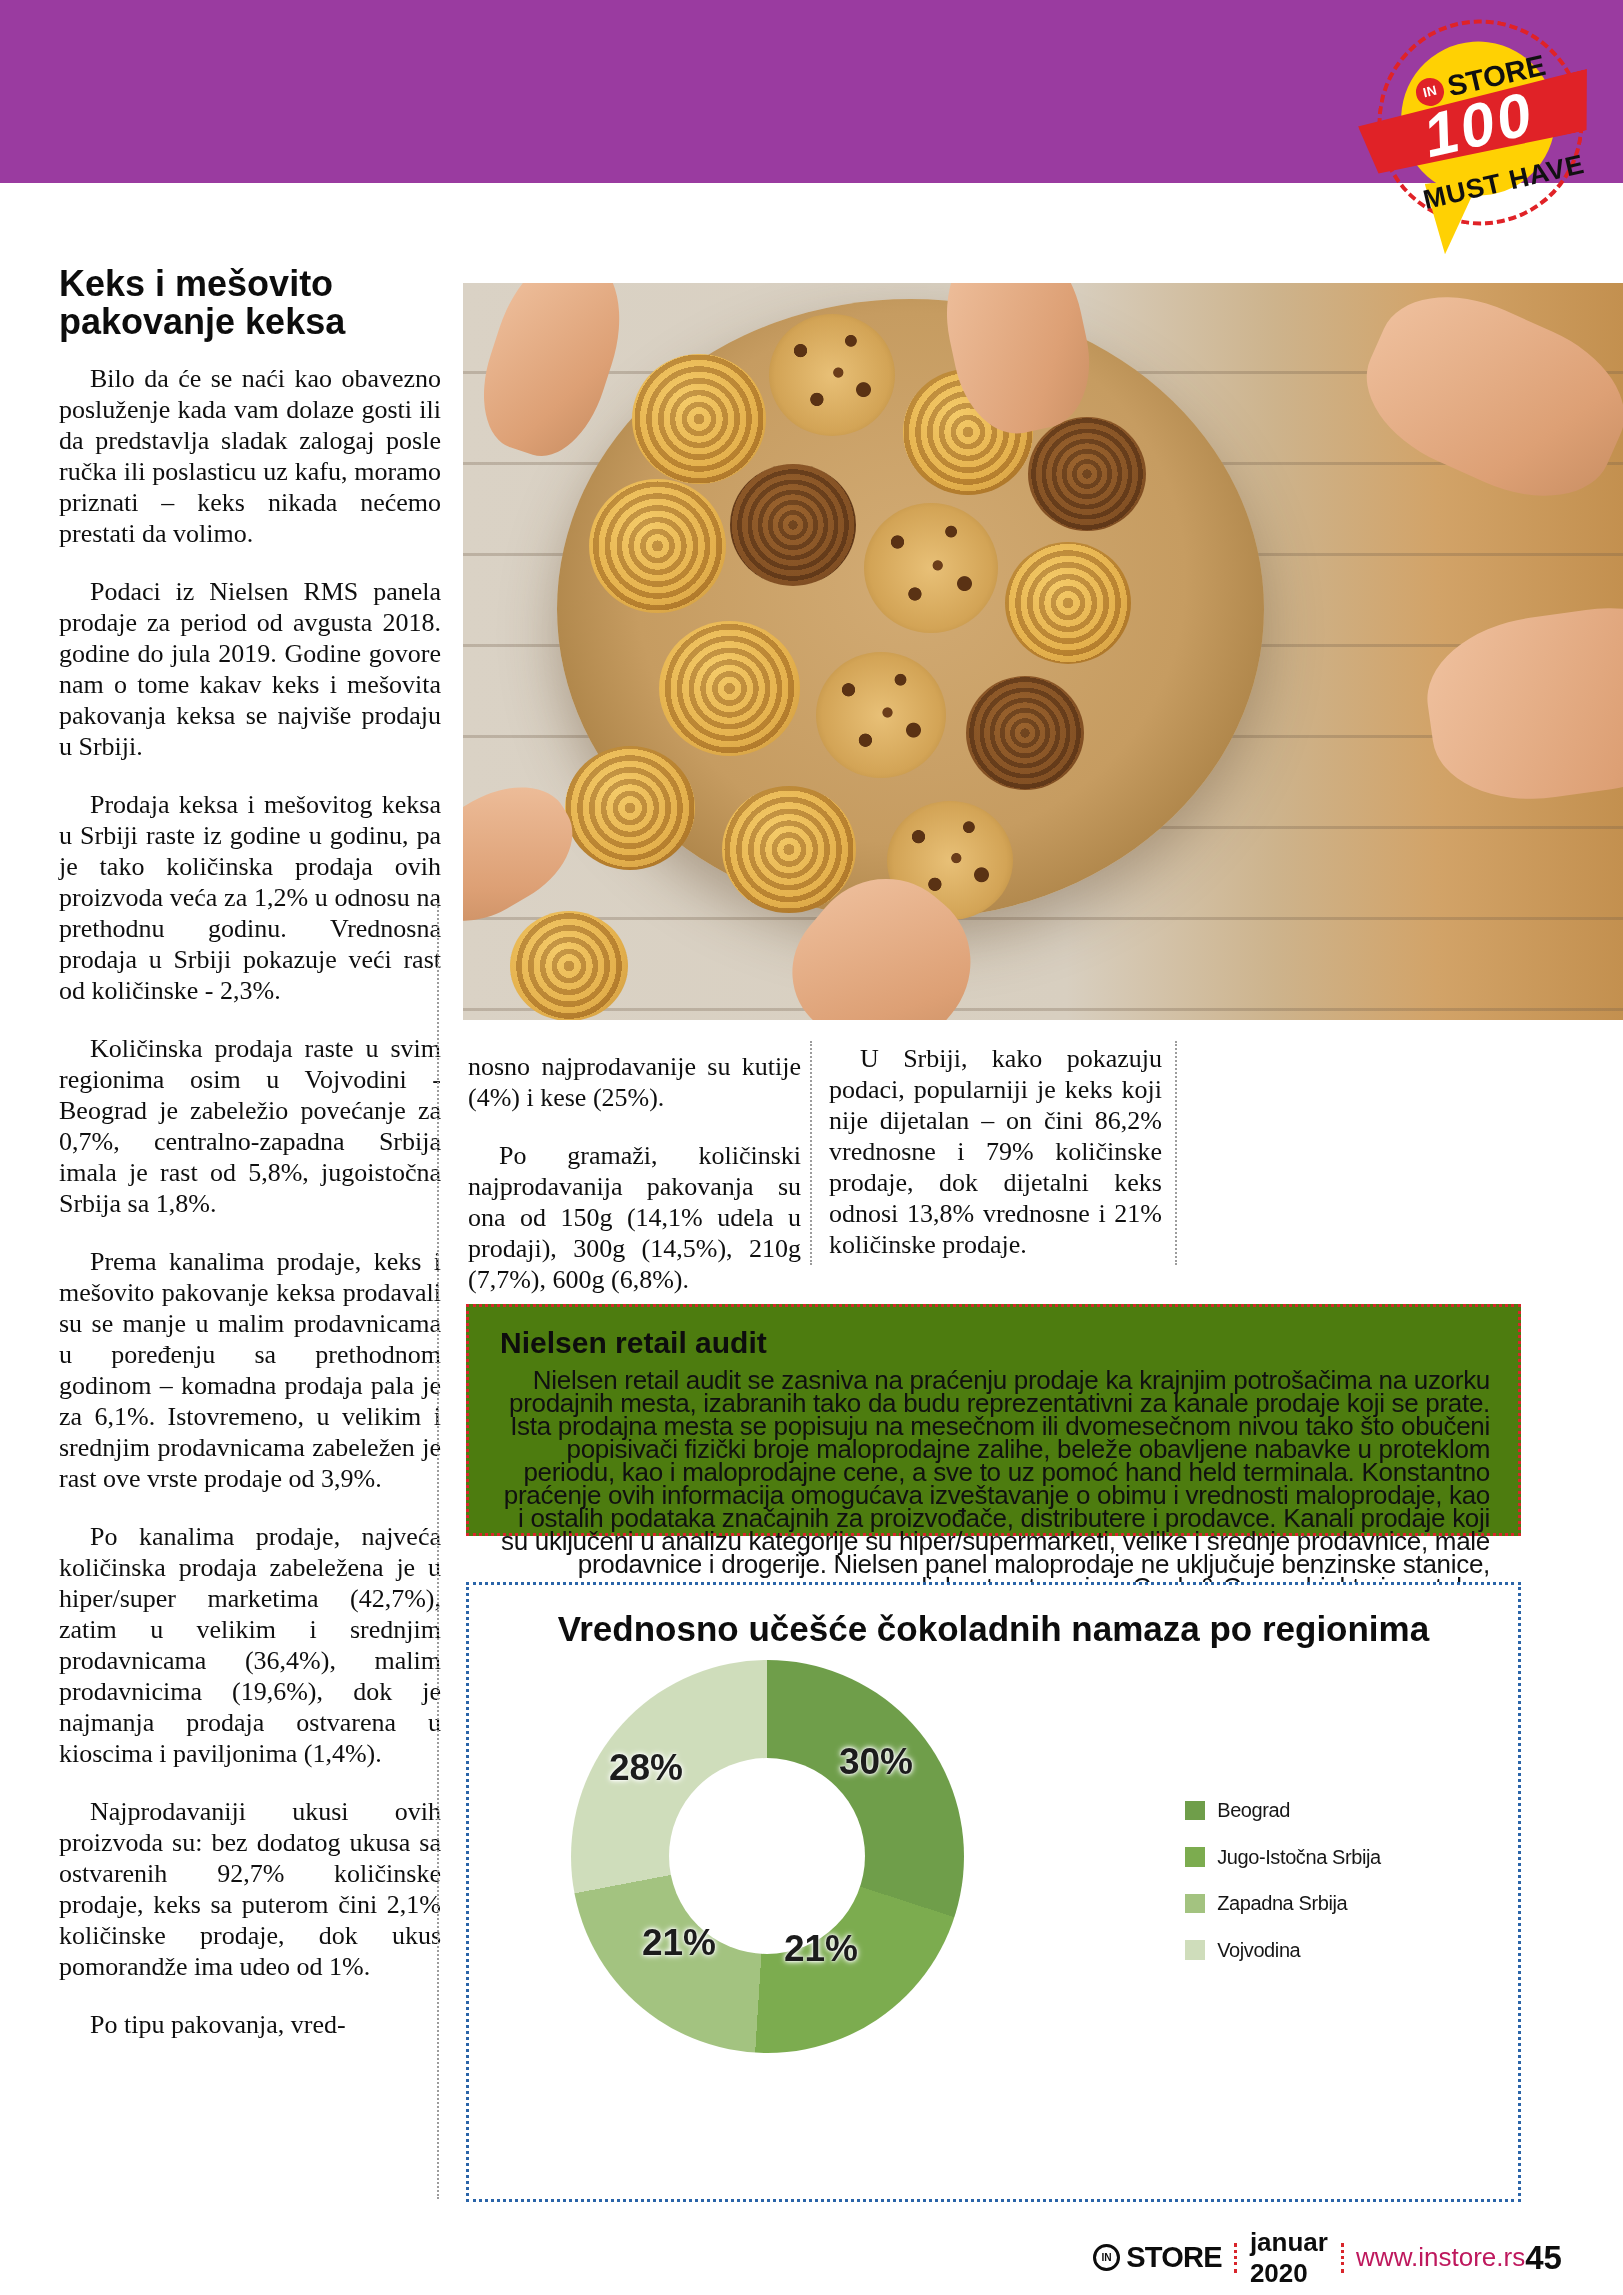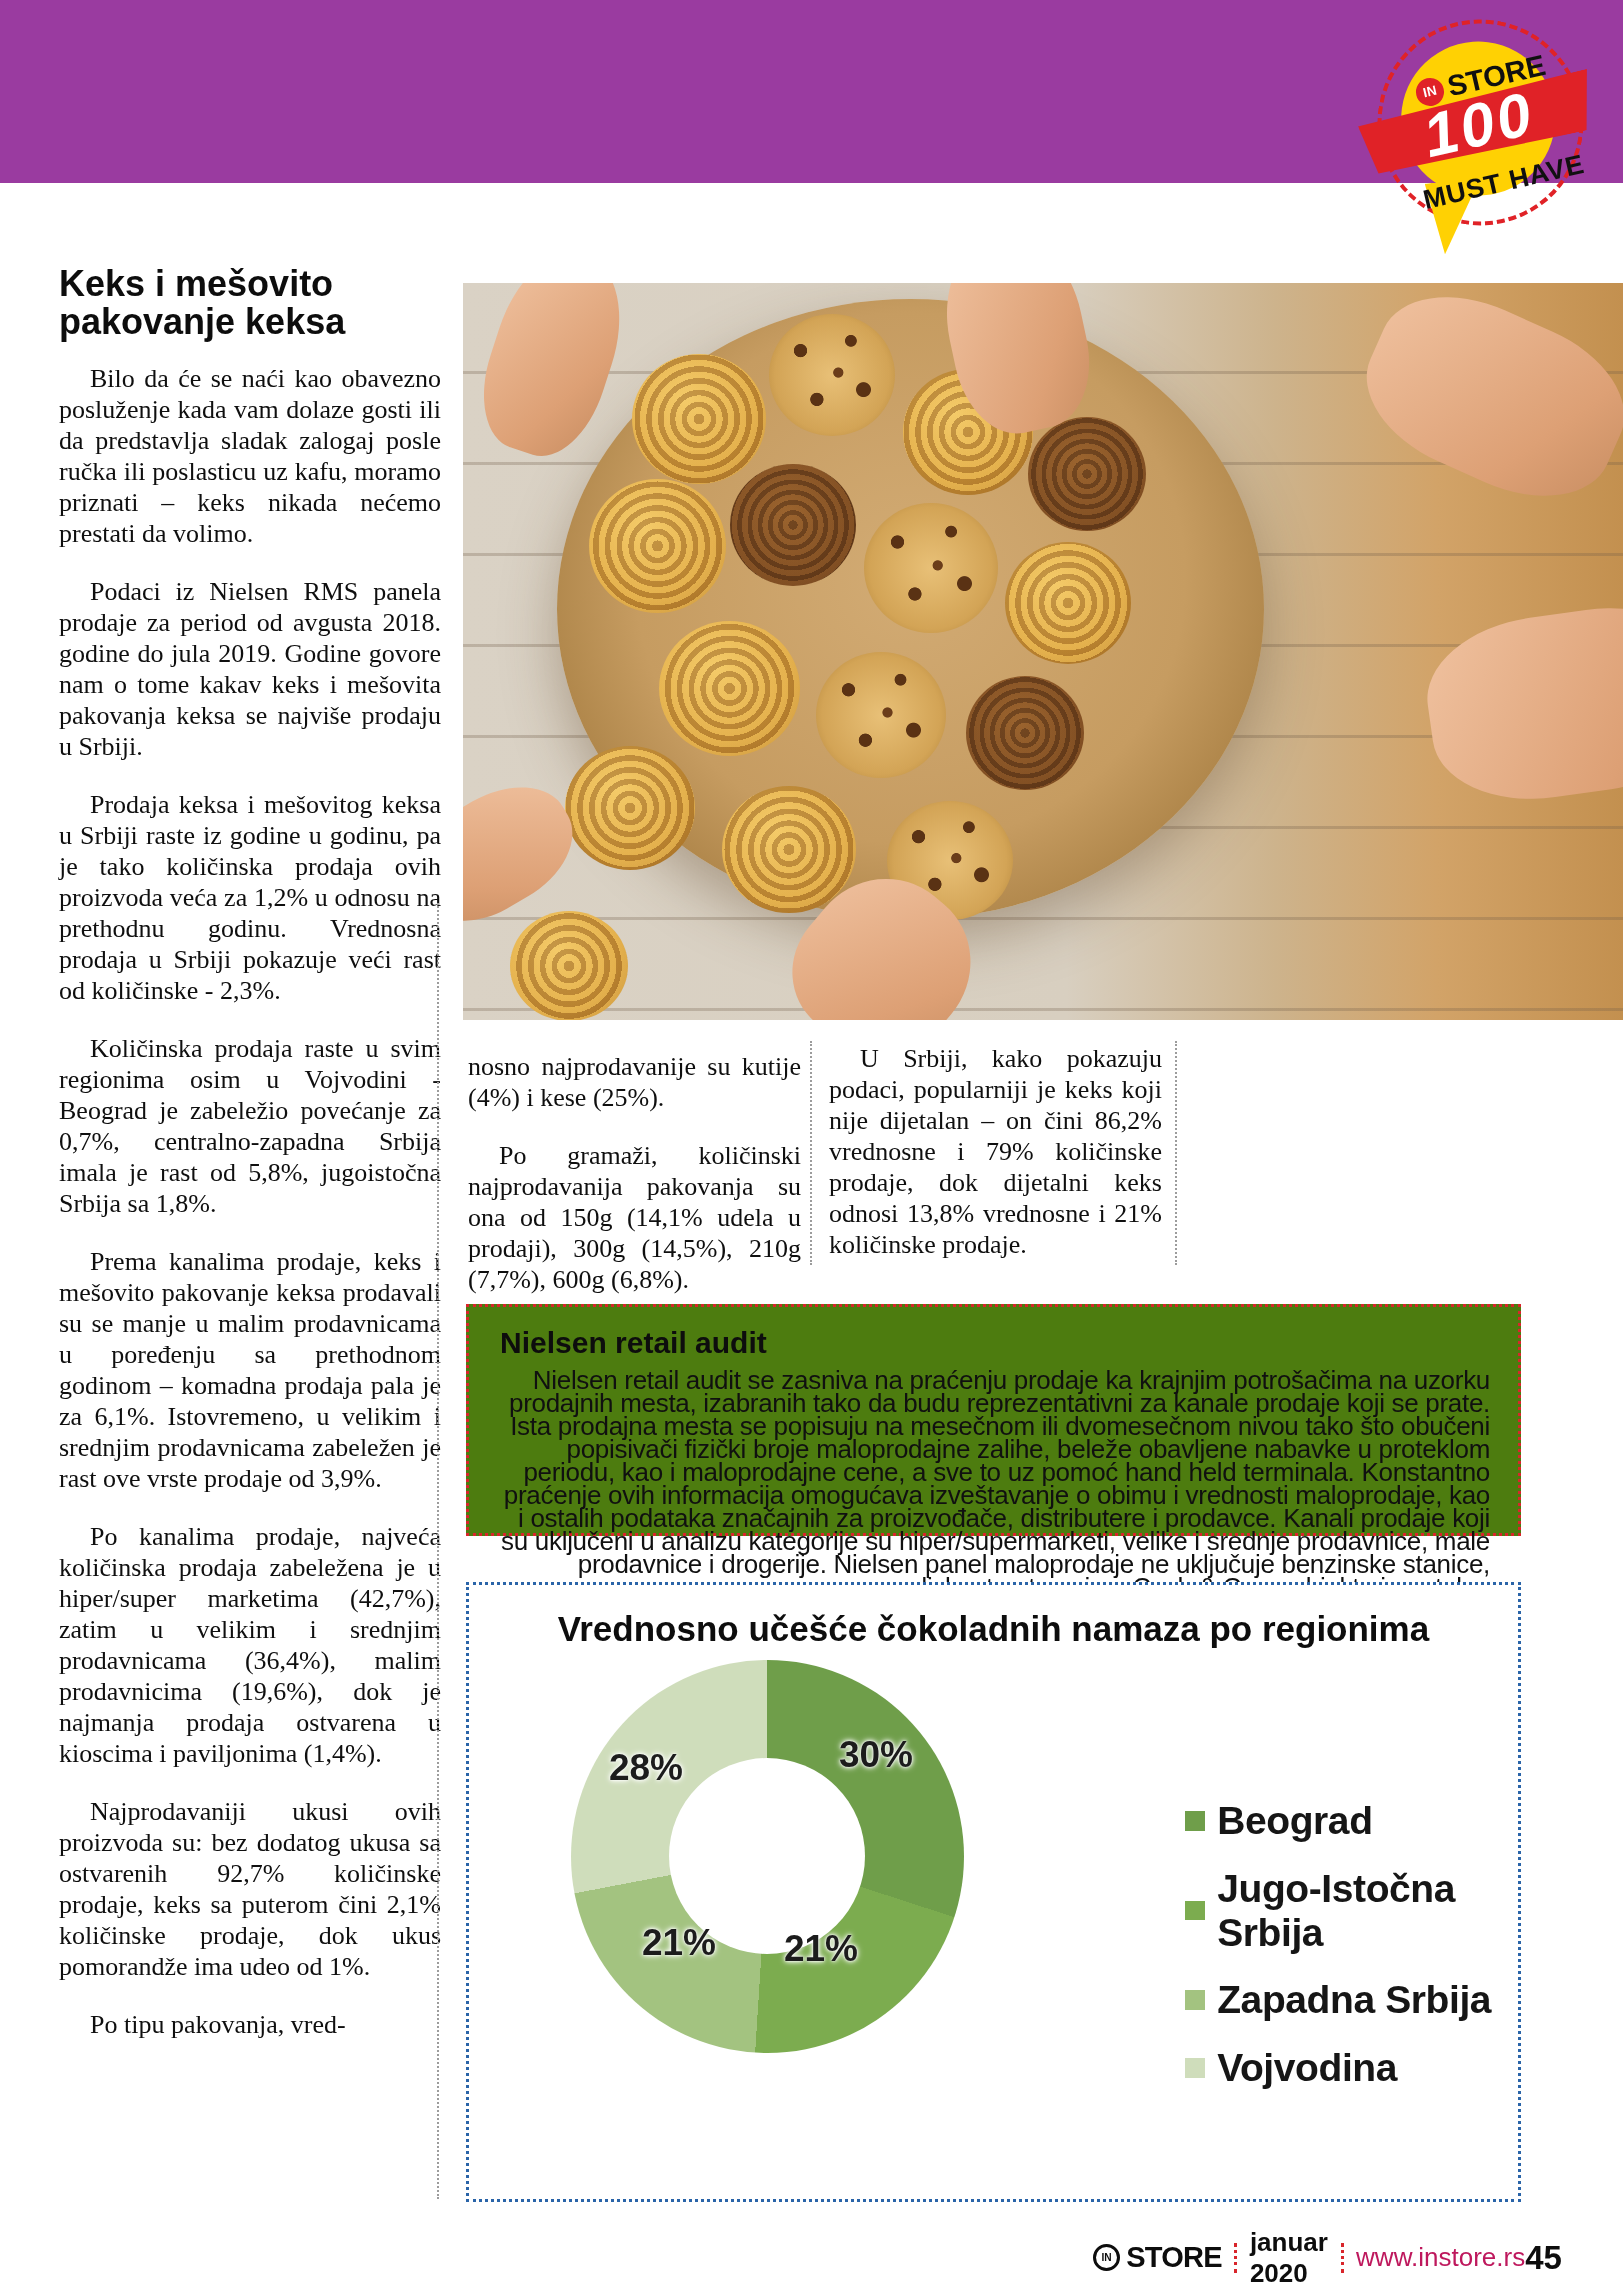--- a/index.html
+++ b/index.html
@@ -80,28 +80,28 @@
   
   .chartbox{position:absolute;left:466px;top:1582px;width:1055px;height:620px;box-sizing:border-box;
             border:3.9px dotted #2a64a8;background:#fff;}
   .chart-title{position:absolute;left:0;right:0;top:23.6px;text-align:center;
                font-family:"Liberation Sans",sans-serif;font-weight:bold;font-size:35px;color:#0d0d0d;}
   .donut{position:absolute;left:102px;top:75px;width:393px;height:393px;border-radius:50%;}
   .donut-hole{position:absolute;left:98px;top:98px;width:196px;height:196px;border-radius:50%;background:#fff;}
   .dlabel{position:absolute;transform:translate(-50%,-50%);font-family:"Liberation Sans",sans-serif;
           font-size:37px;font-weight:bold;color:#1c1c1c;
           text-shadow:0 0 4.7px #fff,0 0 7.9px #fff,0 0 1.6px #fff;}
-  .dl-0{left:305px;top:95px;text-align:right;}   
+  .dl-0{left:305px;top:102px;text-align:right;}   
   .dl-1{left:250px;top:289px;}   
   .dl-2{left:108px;top:283px;}   
   .dl-3{left:75px;top:108px;}   
   .legend{position:absolute;left:716px;top:214px;}
   .legend-row{display:flex;align-items:center;margin-bottom:23.6px;}
   .legend-swatch{width:19.6px;height:19.6px;margin-right:12.6px;flex:0 0 auto;}
-  .legend-label{font-family:"Liberation Sans",sans-serif;font-size:39px;font-weight:bold;color:#161616;
+  .legend-label{font-family:"Liberation Sans",sans-serif;font-size:20px;font-weight:normal;color:#161616;
                 letter-spacing:-0.4px;}
 
   
   .footer{position:absolute;left:1093px;top:2237px;width:430px;height:41px;display:flex;align-items:center;
           font-family:"Liberation Sans",sans-serif;}
   .f-logo{display:flex;align-items:center;}
   .f-in{display:inline-flex;align-items:center;justify-content:center;width:27px;height:27px;border-radius:50%;
         border:3.1px solid #0d0d0d;color:#0d0d0d;font-size:10.2px;font-weight:bold;box-sizing:border-box;}
   .f-store{font-weight:bold;font-size:29px;color:#0d0d0d;letter-spacing:-0.8px;margin-left:6.3px;}
   .f-sep{border-left:3.1px dotted #d9252b;height:30px;margin:0 12.6px;}

